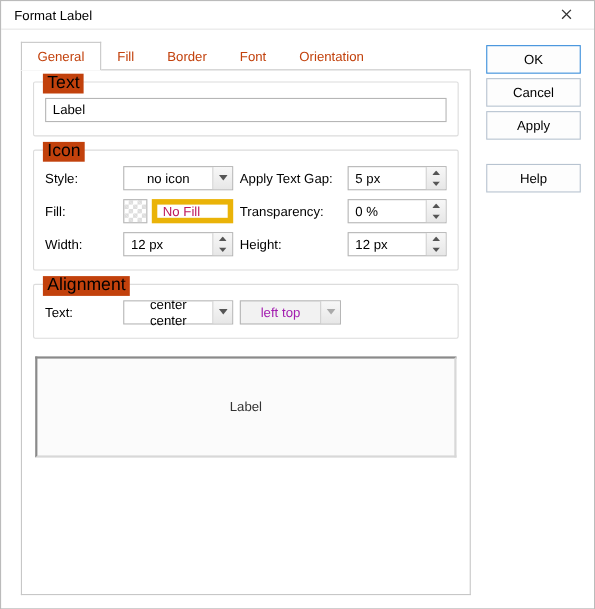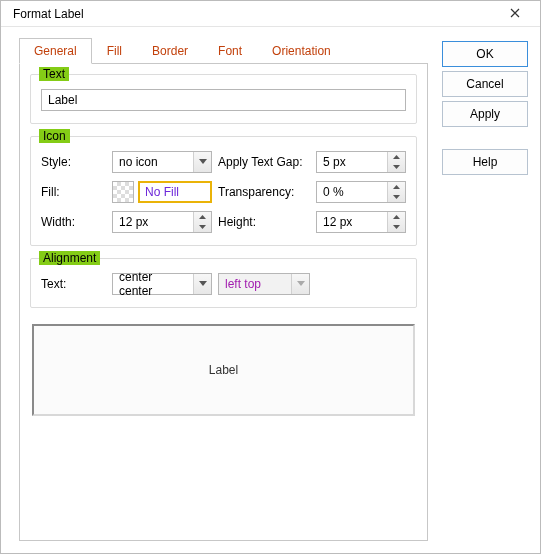--- a/index.html
+++ b/index.html
@@ -86,23 +86,23 @@
   .group {
     border: 1px solid #dcdcdc;
     padding: 14px 10px 12px 10px;
     position: relative;
     border-radius: 2px;
   }
   .group > .legend {
     position: absolute;
     top: -8px;
     left: 8px;
-    background: #84cc16;
+    background: #c2410c;
     padding: 0 4px;
-    font-size: 12px;
+    font-size: 16px;
     color: #000;
   }
   .textfield {
     width: 100%;
     height: 22px;
     border: 1px solid #b6b6b6;
     padding: 2px 6px;
     font-size: 12px;
   }
   .grid2 {
@@ -113,21 +113,21 @@
     align-items: center;
   }
   .lbl { font-size: 12px; color: #000; }
   .combo, .spin {
     height: 22px;
     border: 1px solid #b6b6b6;
     display: flex;
     align-items: center;
     background: #fff;
   }
-  .combo .val { flex:1; padding: 0 6px; font-size:12px; }
+  .combo .val { flex:1; padding: 0 6px; font-size:12px;text-align:center; }
   .combo .arrow, .spin .arrows {
     width: 18px;
     height: 100%;
     border-left: 1px solid #d0d0d0;
     background: linear-gradient(#f7f7f7,#e7e7e7);
     display:flex;align-items:center;justify-content:center;
   }
   .combo .arrow svg { width:8px; height:6px; }
   .spin .val { flex:1; padding:0 6px; font-size:12px; }
   .spin .arrows { flex-direction: column; }
@@ -140,22 +140,22 @@
     width: 22px; height: 22px;
     border:1px solid #b6b6b6;
     background:
       linear-gradient(45deg,#ddd 25%,transparent 25%,transparent 75%,#ddd 75%),
       linear-gradient(45deg,#ddd 25%,#fff 25%,#fff 75%,#ddd 75%);
     background-size: 8px 8px;
     background-position: 0 0, 4px 4px;
   }
   .filltxt {
     height:22px; flex:1;
-    border:2px solid #eab308;
-    background:#fff; color:#6d28d9;
+    border:5px solid #eab308;
+    background:#fff; color:#be185d;
     display:flex;align-items:center;padding:0 5px;font-size:12px;
   }
   .disabled { color:#a21caf; }
   .preview {
     border: 2px solid #8a8a8a;
     border-bottom-color:#d8d8d8;
     border-right-color:#d8d8d8;
     height: 92px;
     margin: 4px 2px 0 2px;
     display:flex; align-items:center; justify-content:center;

